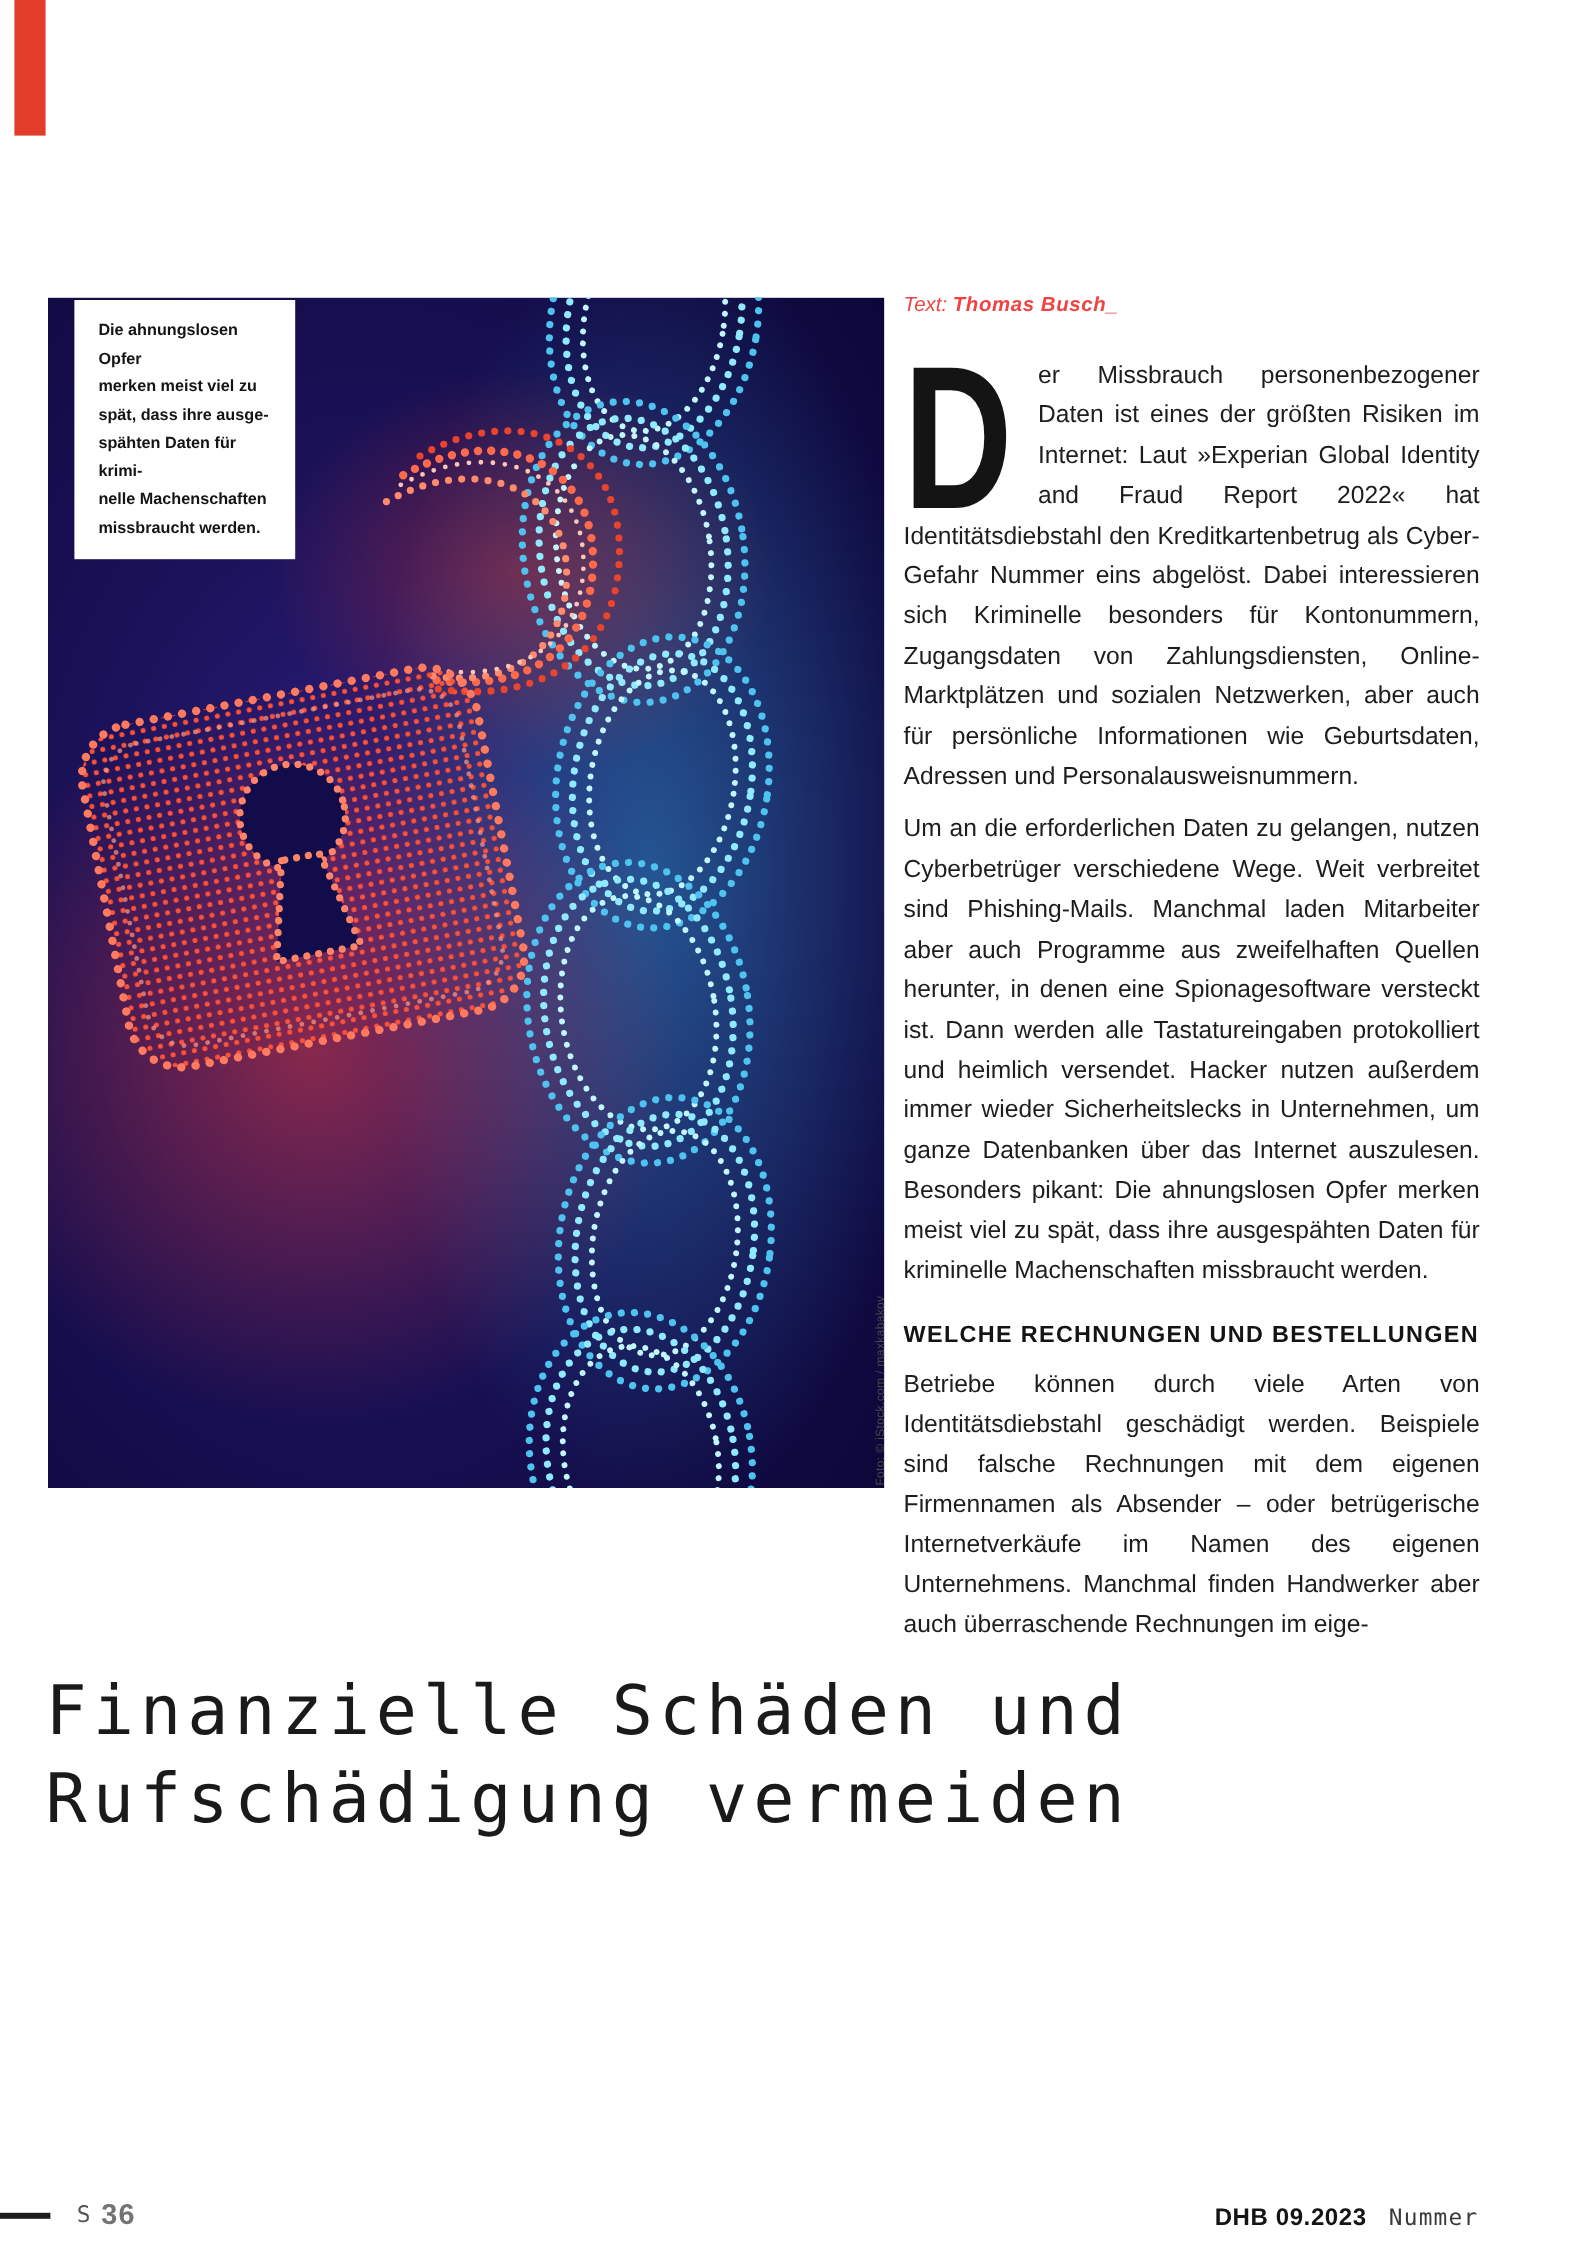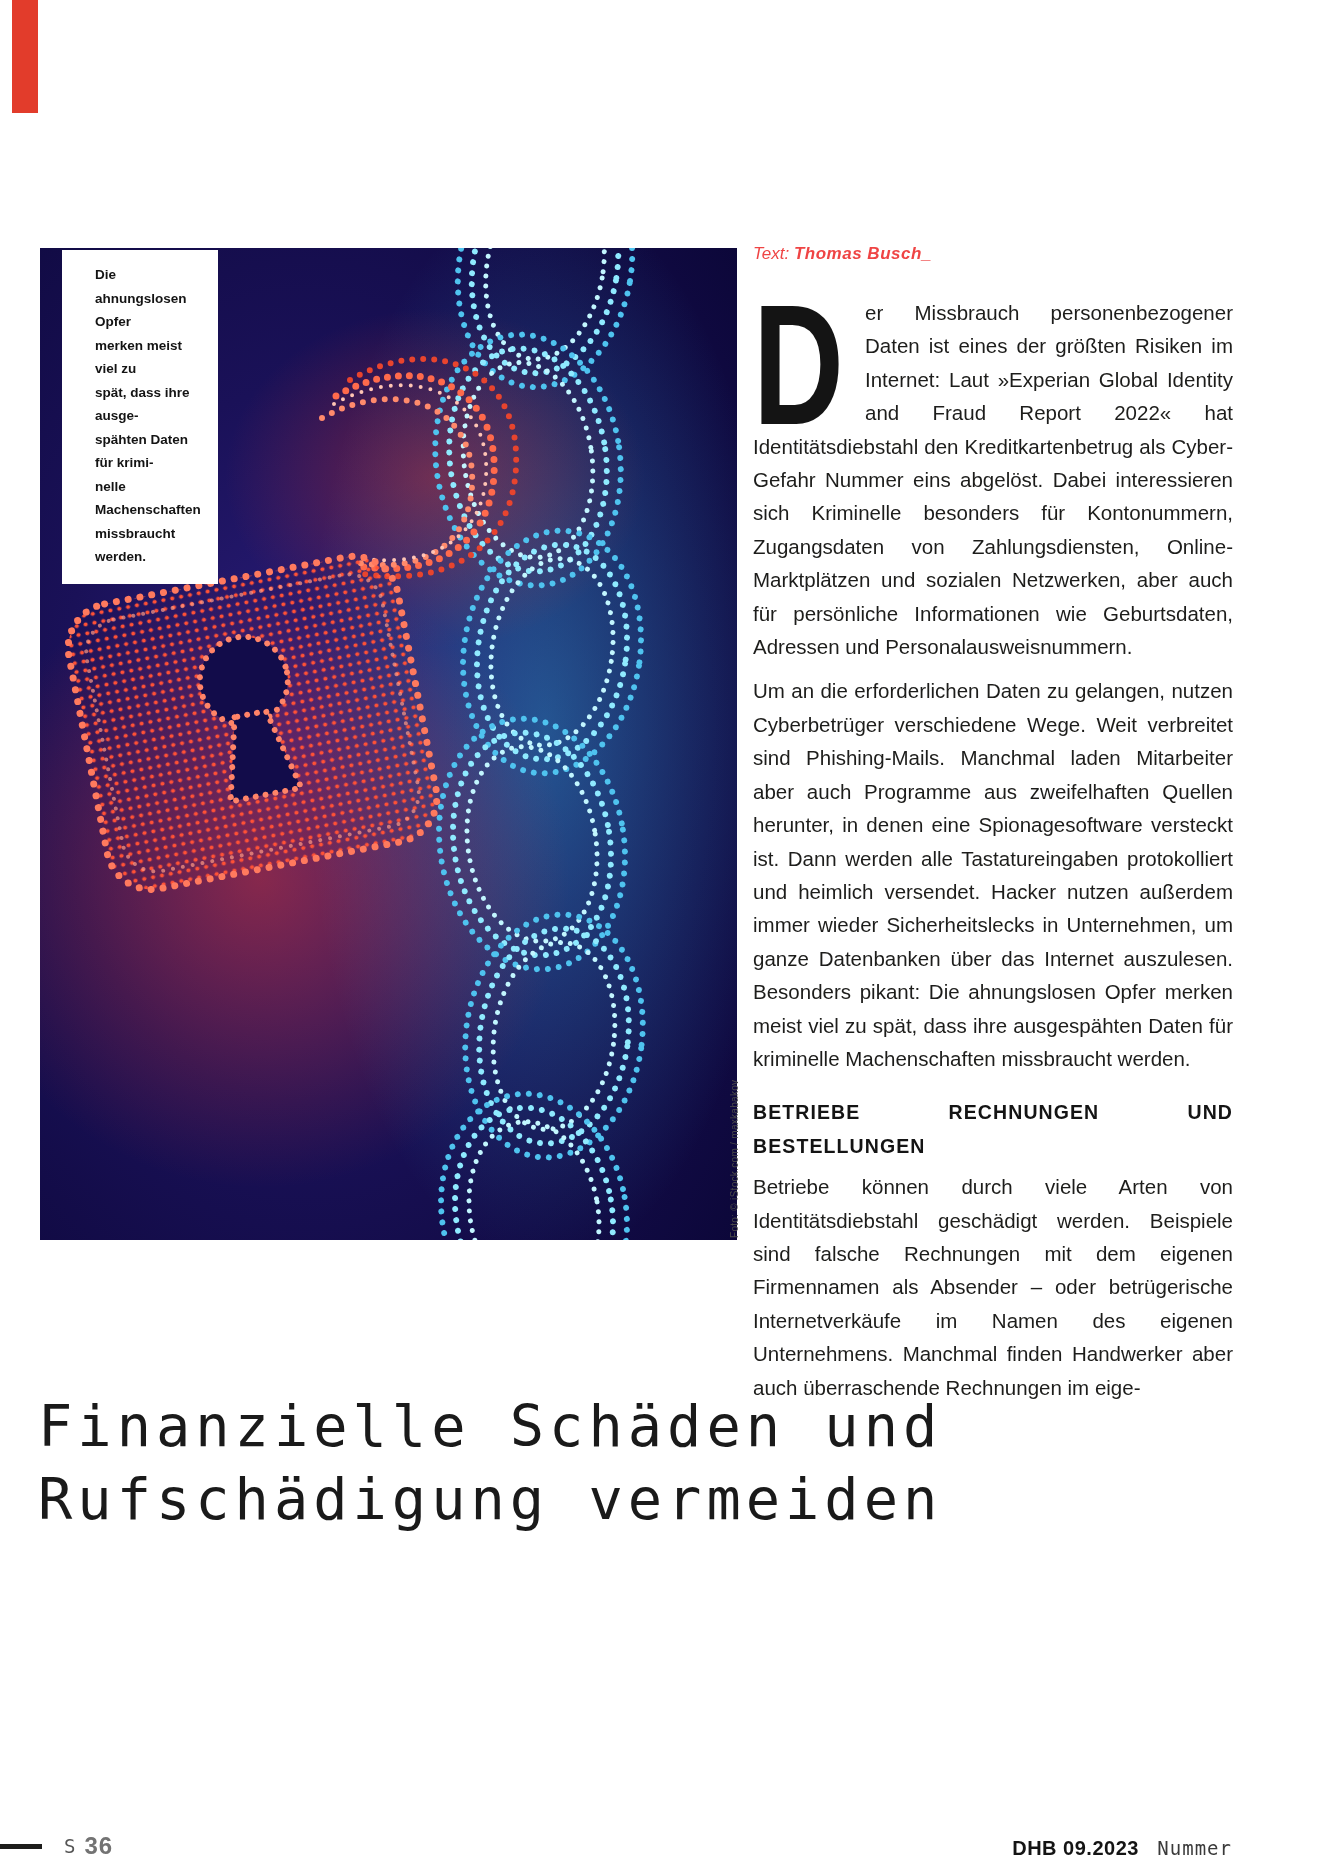--- a/index.html
+++ b/index.html
@@ -4,22 +4,22 @@
 <style>
   html,body{margin:0;padding:0;background:#888;}
   .page{position:relative;width:1326px;height:1875px;margin:0 auto;background:#ffffff;
         font-family:"Liberation Sans",sans-serif;color:#1d1d1b;overflow:hidden;}
 
   .red-tab{position:absolute;left:12px;top:0;width:26px;height:113px;background:#e23c2b;}
 
   .hero{position:absolute;left:40px;top:248px;width:697px;height:992px;}
   .hero svg{display:block;width:100%;height:100%;}
 
-  .caption-box{position:absolute;left:62px;top:250px;width:156px;background:#ffffff;
-               box-sizing:border-box;padding:13px 14px 15px 33px;}
+  .caption-box{position:absolute;left:62px;top:250px;width:184px;background:#ffffff;
+               box-sizing:border-box;padding:13px 14px 15px 20px;}
   .caption-text{font-size:13.5px;font-weight:bold;line-height:23.5px;white-space:pre-line;color:#141414;}
 
   .credit{position:absolute;left:729px;top:1238px;transform:rotate(-90deg);transform-origin:0 0;
           font-size:10px;color:#4a4a4a;white-space:nowrap;letter-spacing:.3px;}
 
   .column{position:absolute;left:753px;top:244px;width:480px;}
   .byline{font-size:17px;font-style:italic;margin:0 0 32px 0;color:#ef4444;}
   .byline .name{font-weight:bold;letter-spacing:.5px;}
   .body-text{font-size:20.5px;line-height:33.4px;text-align:justify;color:#1d1d1b;}
   .body-text p{margin:0 0 11px 0;}
@@ -139,21 +139,21 @@
     <div class="byline">
       <span>Text:</span>
       <span class="name">Thomas Busch_</span>
     </div>
     <div class="body-text">
       <div class="dropcap">
         <span>D</span>
       </div>
       <p>er Missbrauch personenbezogener Daten ist eines der größten Risiken im Internet: Laut »Experian Global Identity and Fraud Report 2022« hat Identitätsdiebstahl den Kreditkartenbetrug als Cyber-Gefahr Nummer eins abgelöst. Dabei interessieren sich Kriminelle besonders für Kontonummern, Zugangsdaten von Zahlungsdiensten, Online-Marktplätzen und sozialen Netzwerken, aber auch für persönliche Informationen wie Geburtsdaten, Adressen und Personalausweisnummern.</p>
       <p>Um an die erforderlichen Daten zu gelangen, nutzen Cyberbetrüger verschiedene Wege. Weit verbreitet sind Phishing-Mails. Manchmal laden Mitarbeiter aber auch Programme aus zweifelhaften Quellen herunter, in denen eine Spionagesoftware versteckt ist. Dann werden alle Tastatureingaben protokolliert und heimlich versendet. Hacker nutzen außerdem immer wieder Sicherheitslecks in Unternehmen, um ganze Datenbanken über das Internet auszulesen. Besonders pikant: Die ahnungslosen Opfer merken meist viel zu spät, dass ihre ausgespähten Daten für kriminelle Machenschaften missbraucht werden.</p>
-      <div class="subhead">BETRIEBE RECHNUNGEN UND BESTELLUNGEN</div>
+      <div class="subhead">WELCHE RECHNUNGEN UND BESTELLUNGEN</div>
       <p>Betriebe können durch viele Arten von Identitätsdiebstahl geschädigt werden. Beispiele sind falsche Rechnungen mit dem eigenen Firmennamen als Absender – oder betrügerische Internetverkäufe im Namen des eigenen Unternehmens. Manchmal finden Handwerker aber auch überraschende Rechnungen im eige-</p>
     </div>
   </div>
 
   <h1 class="headline" style="margin:0;font-weight:normal;">Finanzielle Schäden und
 Rufschädigung vermeiden</h1>
 
 
   <div class="footer-left">
     <div class="footer-rule"></div>

